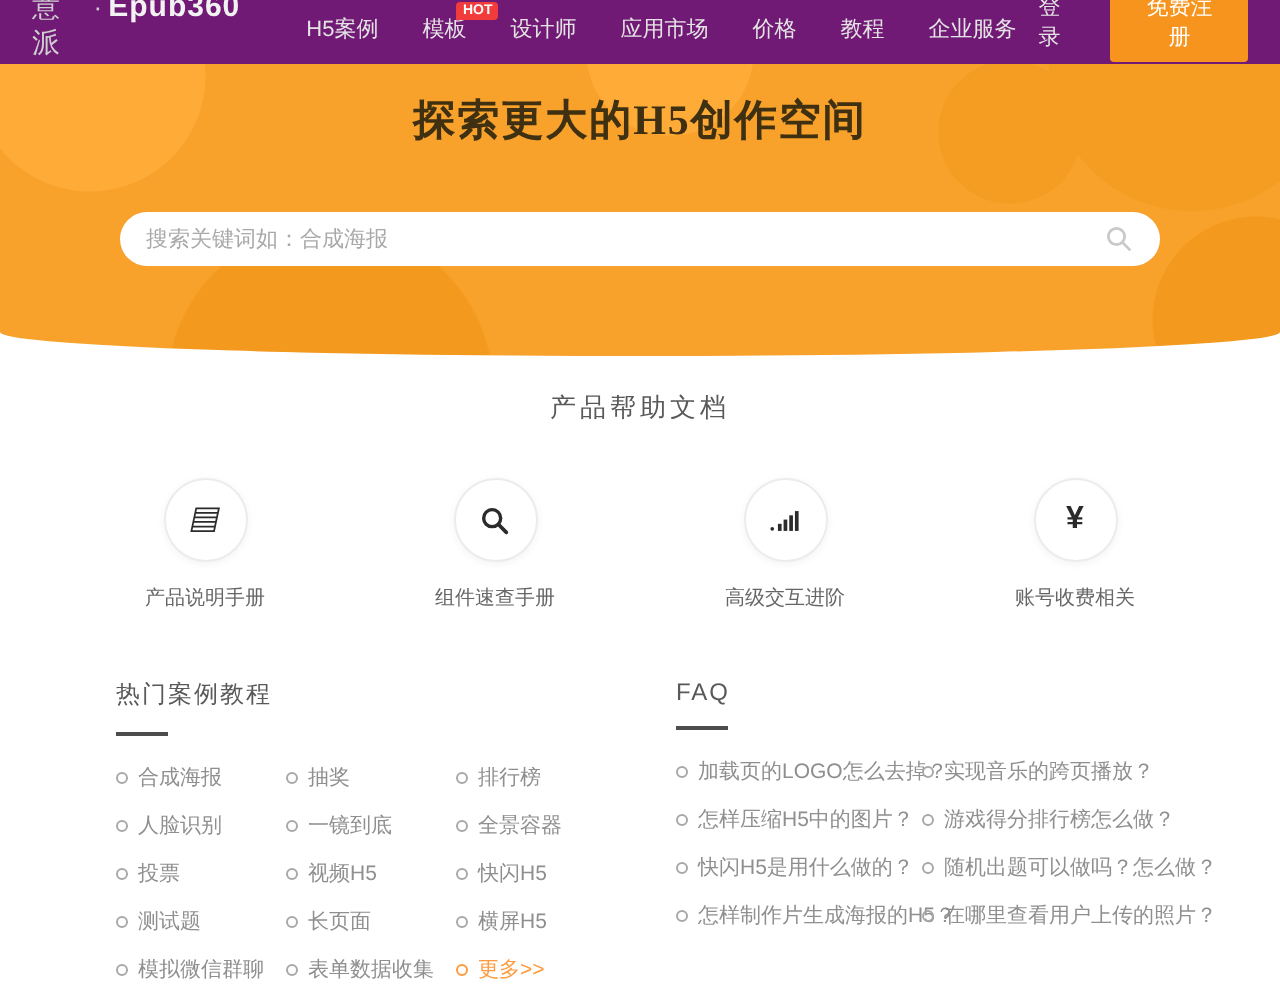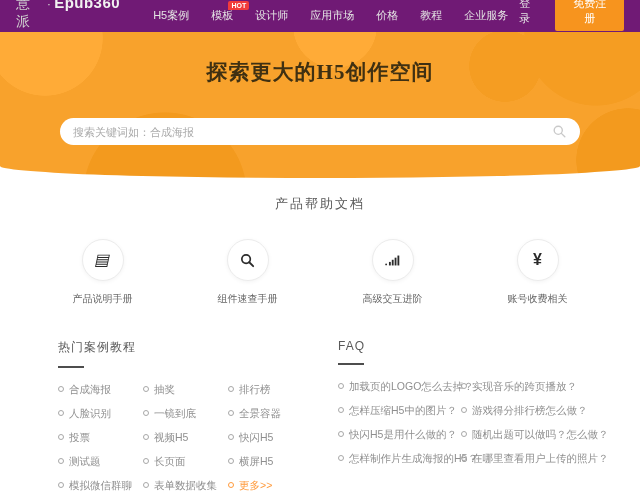--- a/index.html
+++ b/index.html
@@ -25,21 +25,21 @@
   
   .hero { position:relative; height:146px; background-color:#f8a22c;
     background-image:
       radial-gradient(circle 58px at 45px 6px,   #ffab37 99%, transparent 100%),
       radial-gradient(circle 42px at 335px -6px, #ffab37 99%, transparent 100%),
       radial-gradient(circle 72px at 596px 2px,  #f59d22 99%, transparent 100%),
       radial-gradient(circle 36px at 505px 34px, #f59d22 99%, transparent 100%),
       radial-gradient(circle 82px at 165px 162px,#f39a1e 99%, transparent 100%),
       radial-gradient(circle 52px at 628px 128px,#f39a1e 99%, transparent 100%);
     border-radius:0 0 50% 50% / 0 0 12px 12px; }
-  .hero-title { padding-top:26px; text-align:center;
+  .hero-title { padding-top:14px; text-align:center;
     font-family:"Liberation Serif","DejaVu Serif",serif; font-weight:bold;
     font-size:21px; color:#3f3012; letter-spacing:1px; }
   .search-wrap { width:520px; height:27px; margin:32px auto 0; background:#fff;
     border-radius:14px; display:flex; align-items:center; padding:0 13px; }
   .search-input { flex:1; border:none; outline:none; font-size:11px; color:#333; background:transparent; }
   .search-input::placeholder { color:#a9a9a9; }
   .search-btn { background:none; border:none; cursor:pointer; display:flex; padding:0; }
 
   
   .help-section { padding-top:17px; }

